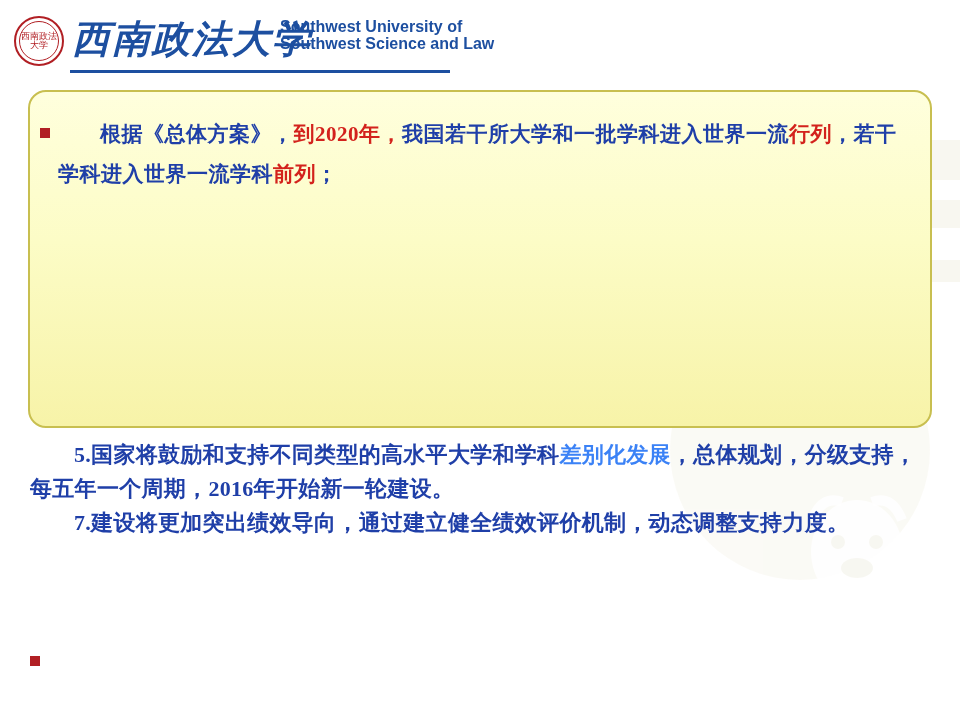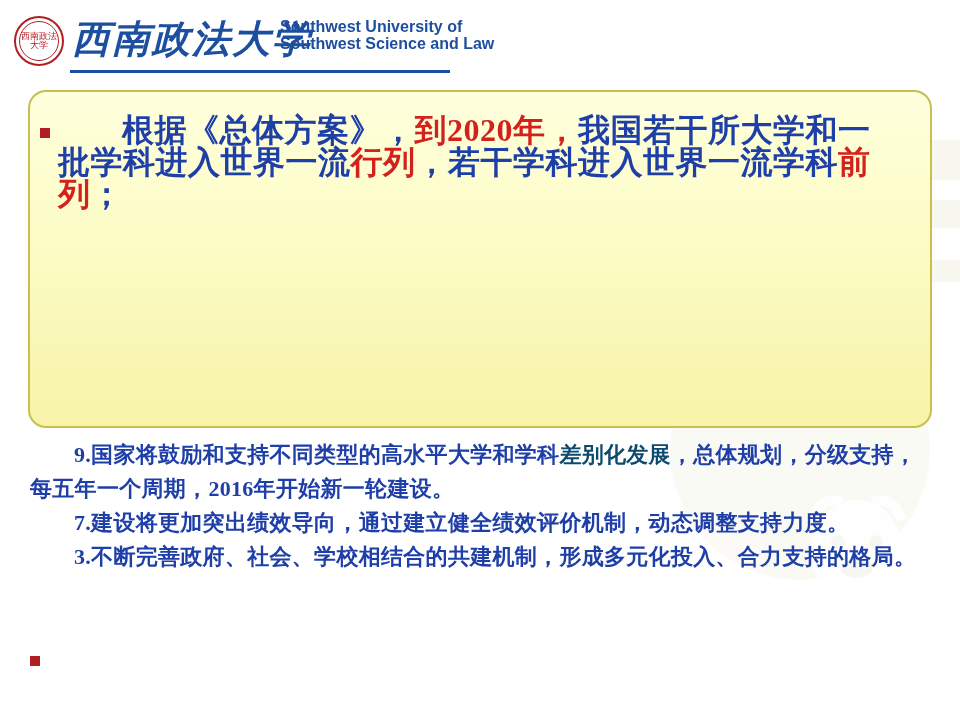--- a/index.html
+++ b/index.html
@@ -135,22 +135,22 @@
     width: 10px;
     height: 10px;
     background: #b11f24;
   }
   .bullet-callout {
     left: 10px;
     top: 36px;
   }
   .para {
     color: #1f3fa8;
-    font-size: 32px;
-    line-height: 32px;
+    font-size: 21px;
+    line-height: 40px;
     text-indent: 2em;
     margin: 0 0 2px 0;
     font-family: "Liberation Serif", "DejaVu Serif", serif;
     font-weight: bold;
     letter-spacing: 0.5px;
   }
   .para .hl {
     color: #d3221c;
   }
 
@@ -165,21 +165,21 @@
     color: #1f3fa8;
     font-size: 22px;
     line-height: 34px;
     text-indent: 2em;
     margin: 0;
     font-family: "Liberation Serif", "DejaVu Serif", serif;
     font-weight: bold;
     letter-spacing: 0.3px;
   }
   .l-para .hl {
-    color: #0c4a6e;
+    color: #3b82f6;
   }
   .bullet-bottom {
     left: 30px;
     top: 656px;
   }
 </style>
 </head>
 <body>
 
 <div class="slide">
@@ -213,19 +213,18 @@
   </div>
 
   <div class="callout">
     <div class="bullet-sq bullet-callout"></div>
     <div id="callout-paras">
         <div class="para"><span>根据《总体方案》，</span><span class="hl">到2020年，</span><span>我国若干所大学和一批学科进入世界一流</span><span class="hl">行列</span><span>，若干学科进入世界一流学科</span><span class="hl">前列</span><span>；</span></div>
       </div>
   </div>
 
   <div class="lower">
-      <div class="l-para"><span>9.国家将鼓励和支持不同类型的高水平大学和学科</span><span class="hl">差别化发展</span><span>，总体规划，分级支持，每五年一个周期，2016年开始新一轮建设。</span></div>
+      <div class="l-para"><span>5.国家将鼓励和支持不同类型的高水平大学和学科</span><span class="hl">差别化发展</span><span>，总体规划，分级支持，每五年一个周期，2016年开始新一轮建设。</span></div>
       <div class="l-para"><span>7.建设将更加突出绩效导向，通过建立健全绩效评价机制，动态调整支持力度。</span></div>
-      <div class="l-para"><span>3.不断完善政府、社会、学校相结合的共建机制，形成多元化投入、合力支持的格局。</span></div>
     </div>
 
   <div class="bullet-sq bullet-bottom"></div>
 </div>
 
 </body></html>

